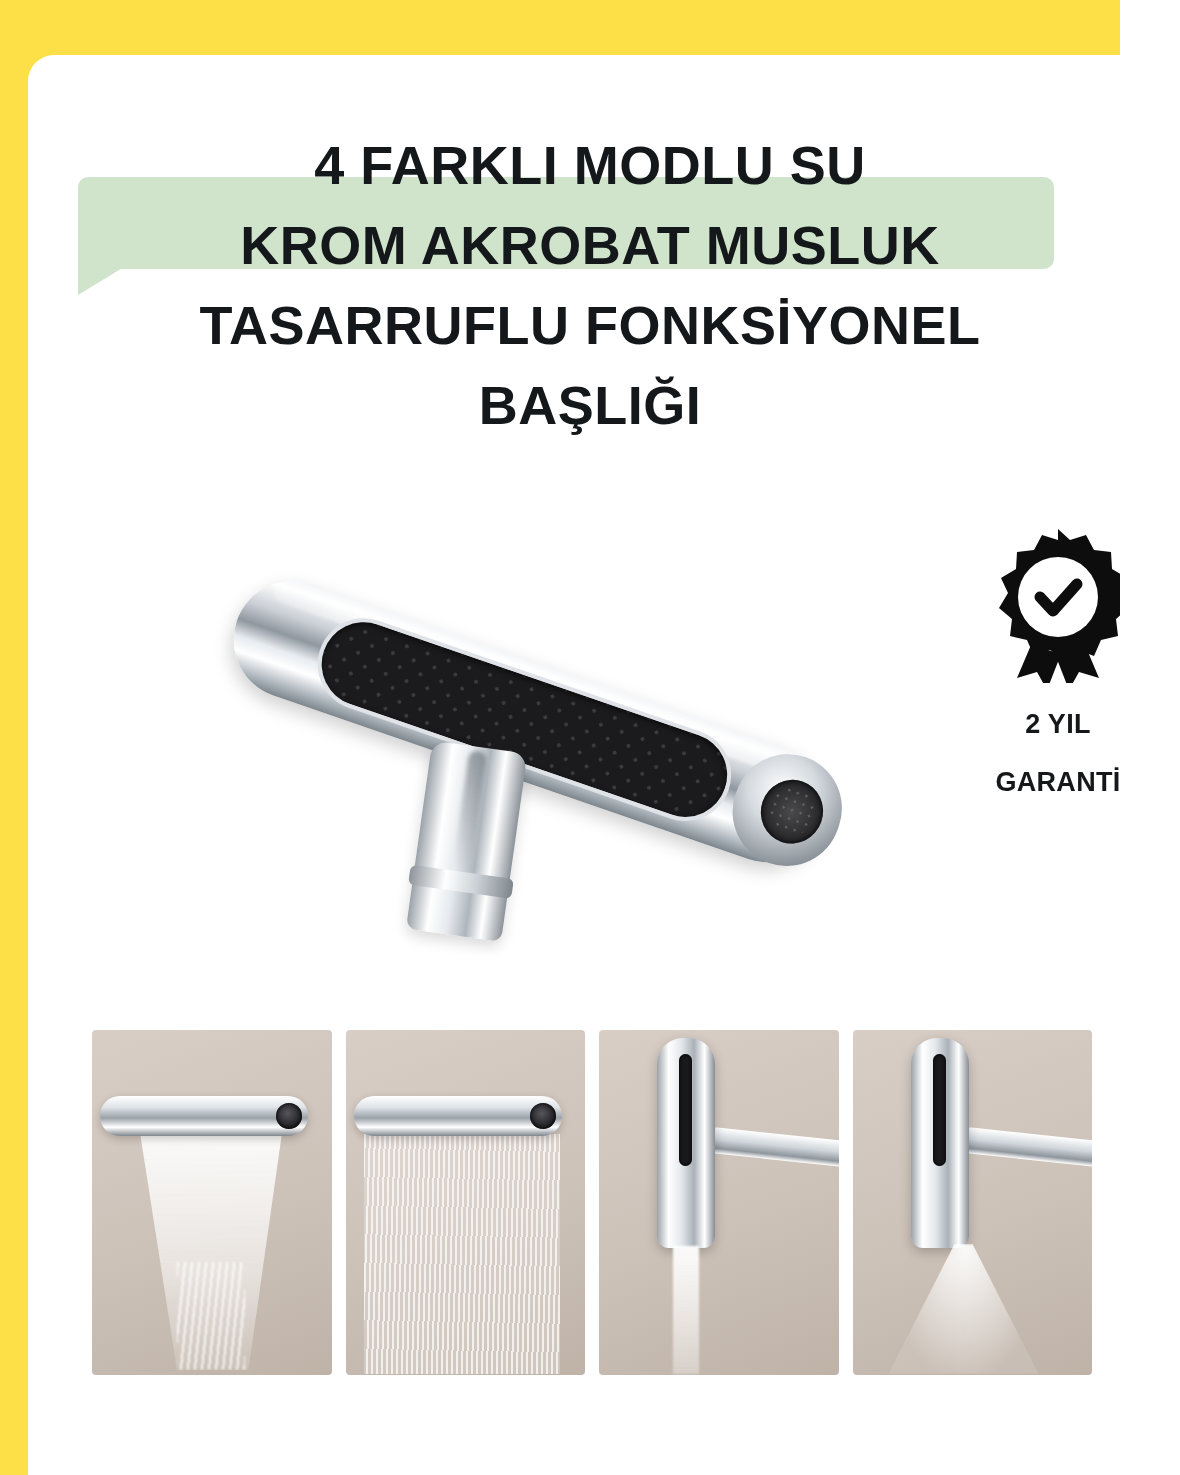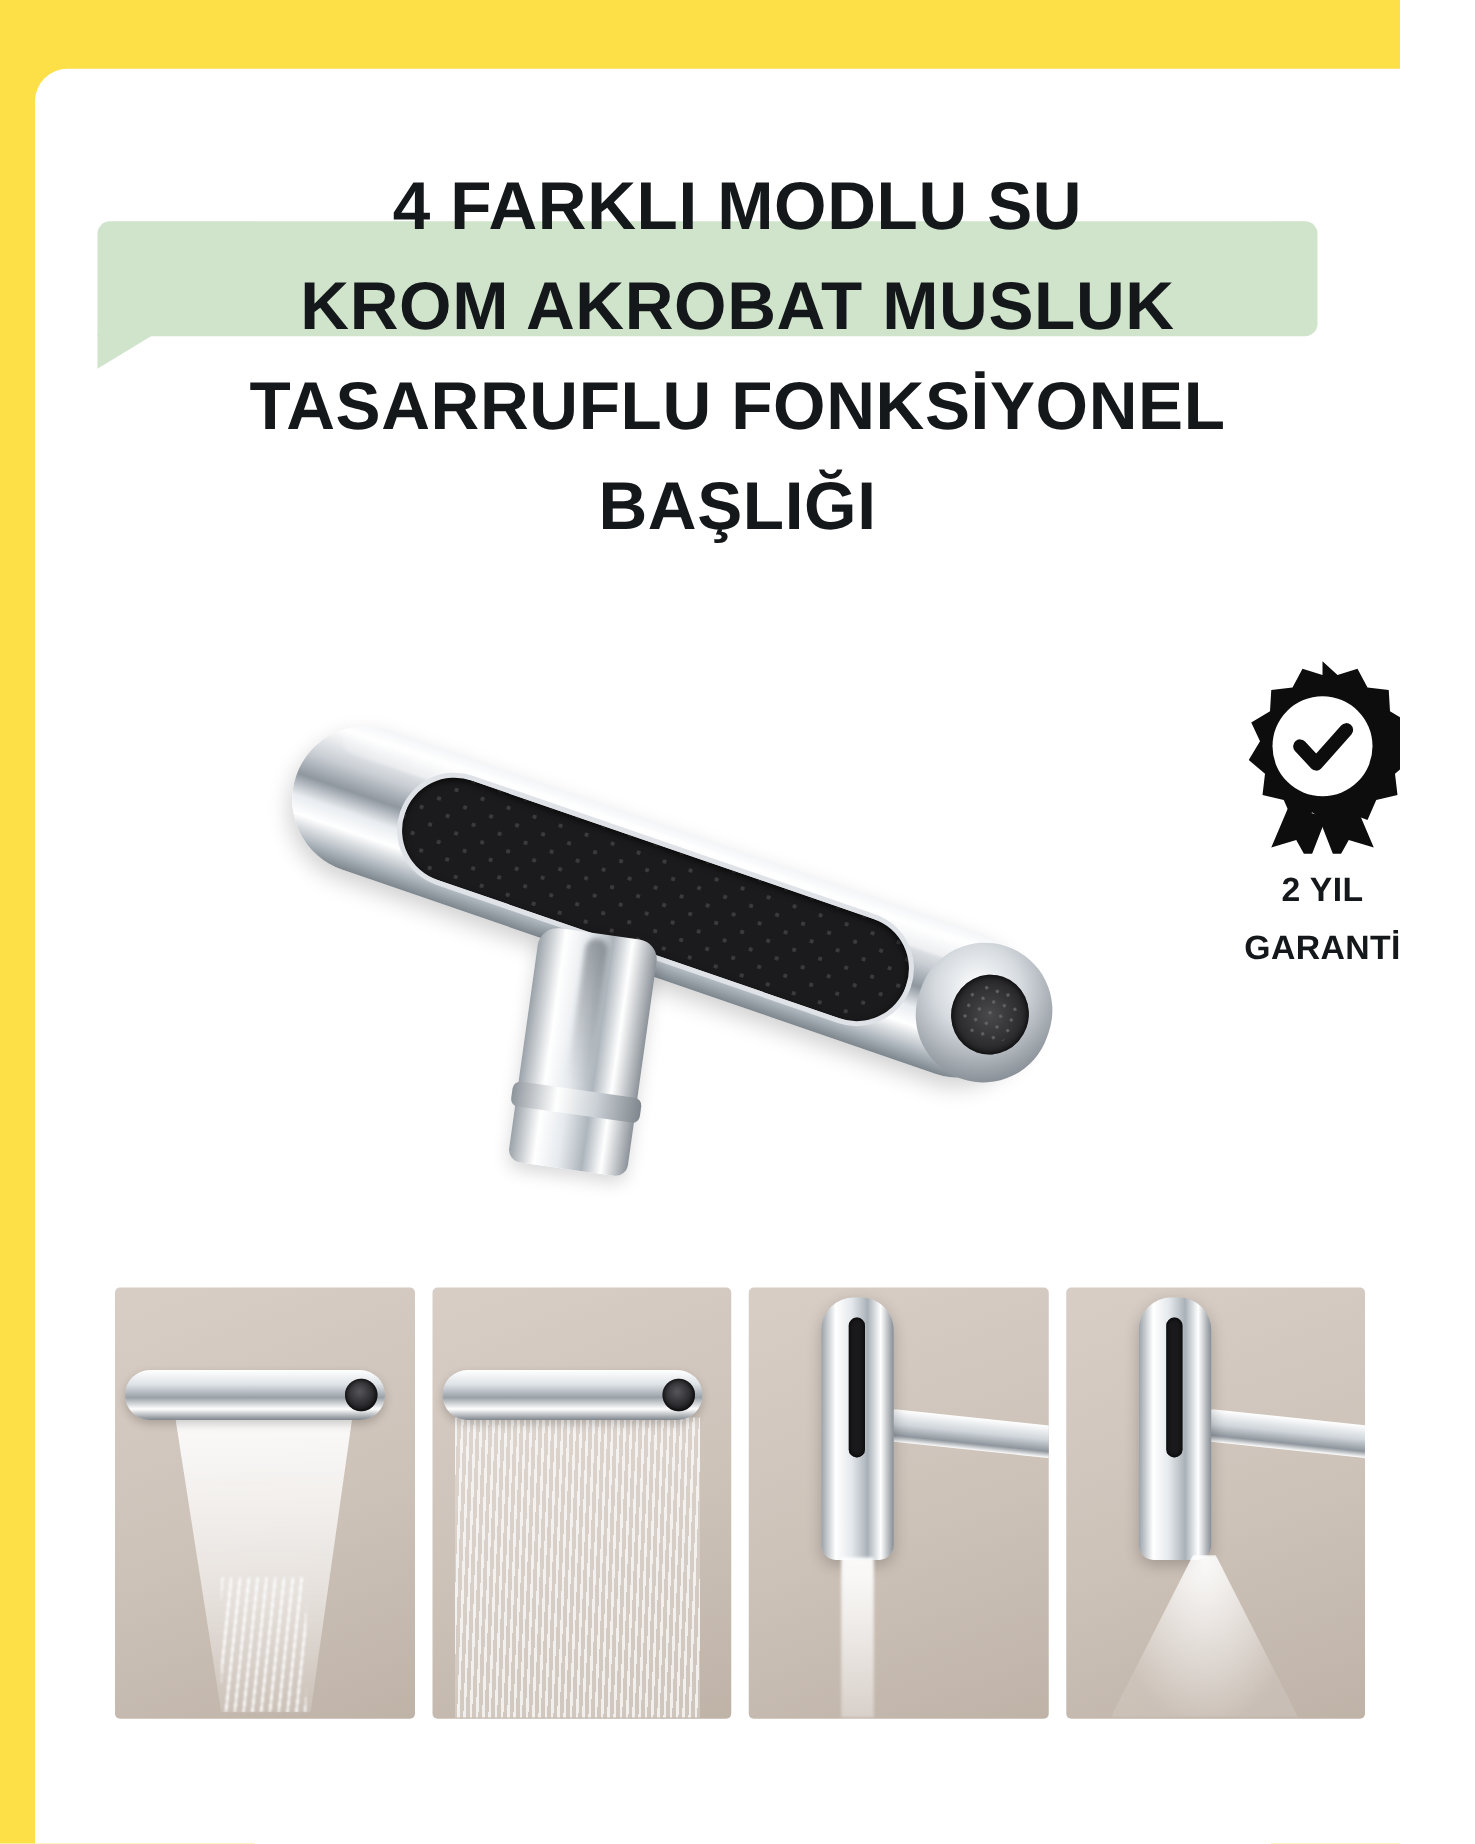--- a/index.html
+++ b/index.html
@@ -217,21 +217,21 @@
   
   .badge {
     position: absolute;
     left: 930px;
     top: 470px;
     width: 200px;
     text-align: center;
   }
   .badge svg { display: block; margin: 0 auto; }
   .badge-text {
-    margin-top: 12px;
+    margin-top: 24px;
     font-size: 27px;
     line-height: 34px;
     font-weight: 700;
     color: #14181a;
     letter-spacing: .3px;
   }
 
   
   .modes {
     position: absolute;

